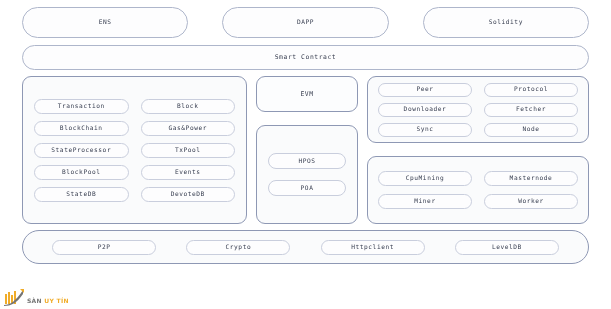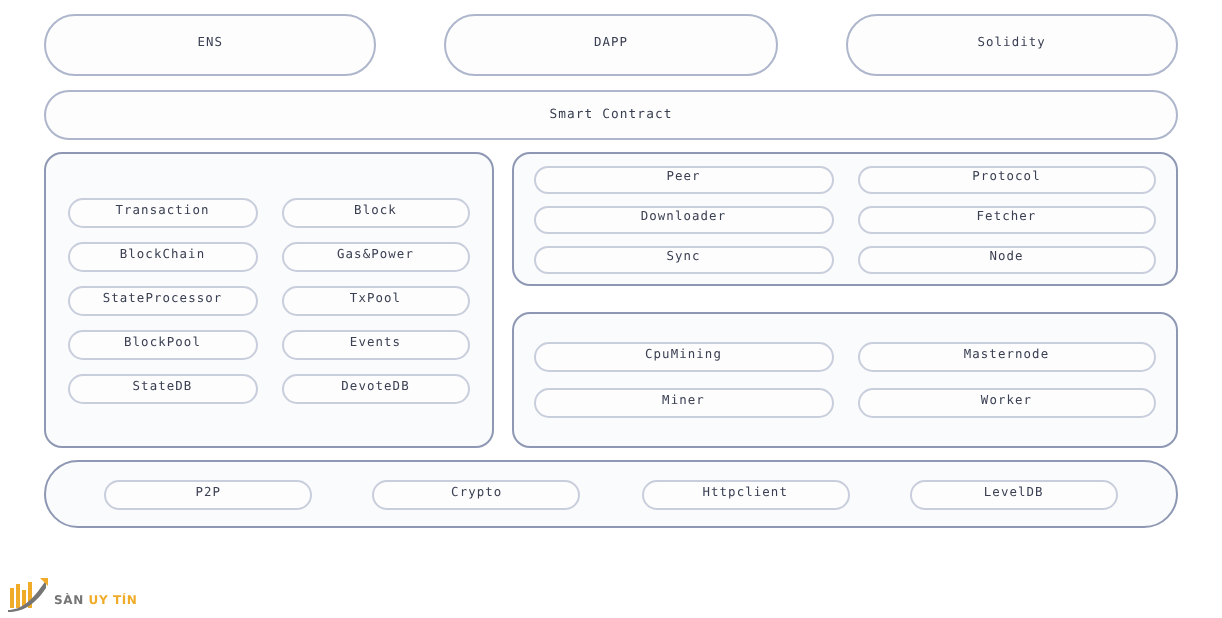--- a/index.html
+++ b/index.html
@@ -208,20 +208,27 @@
         <div class="pill">Gas&amp;Power</div>
         <div class="pill">StateProcessor</div>
         <div class="pill">TxPool</div>
         <div class="pill">BlockPool</div>
         <div class="pill">Events</div>
         <div class="pill">StateDB</div>
         <div class="pill">DevoteDB</div>
       </div>
     </div>
 
+    <div class="col-mid">
+      <div class="pill evm-box">EVM</div>
+      <div class="group consensus-group">
+        <div class="pill">HPOS</div>
+        <div class="pill">POA</div>
+      </div>
+    </div>
 
     <div class="col-right">
       <div class="group net-group">
         <div class="pill">Peer</div>
         <div class="pill">Protocol</div>
         <div class="pill">Downloader</div>
         <div class="pill">Fetcher</div>
         <div class="pill">Sync</div>
         <div class="pill">Node</div>
       </div>

